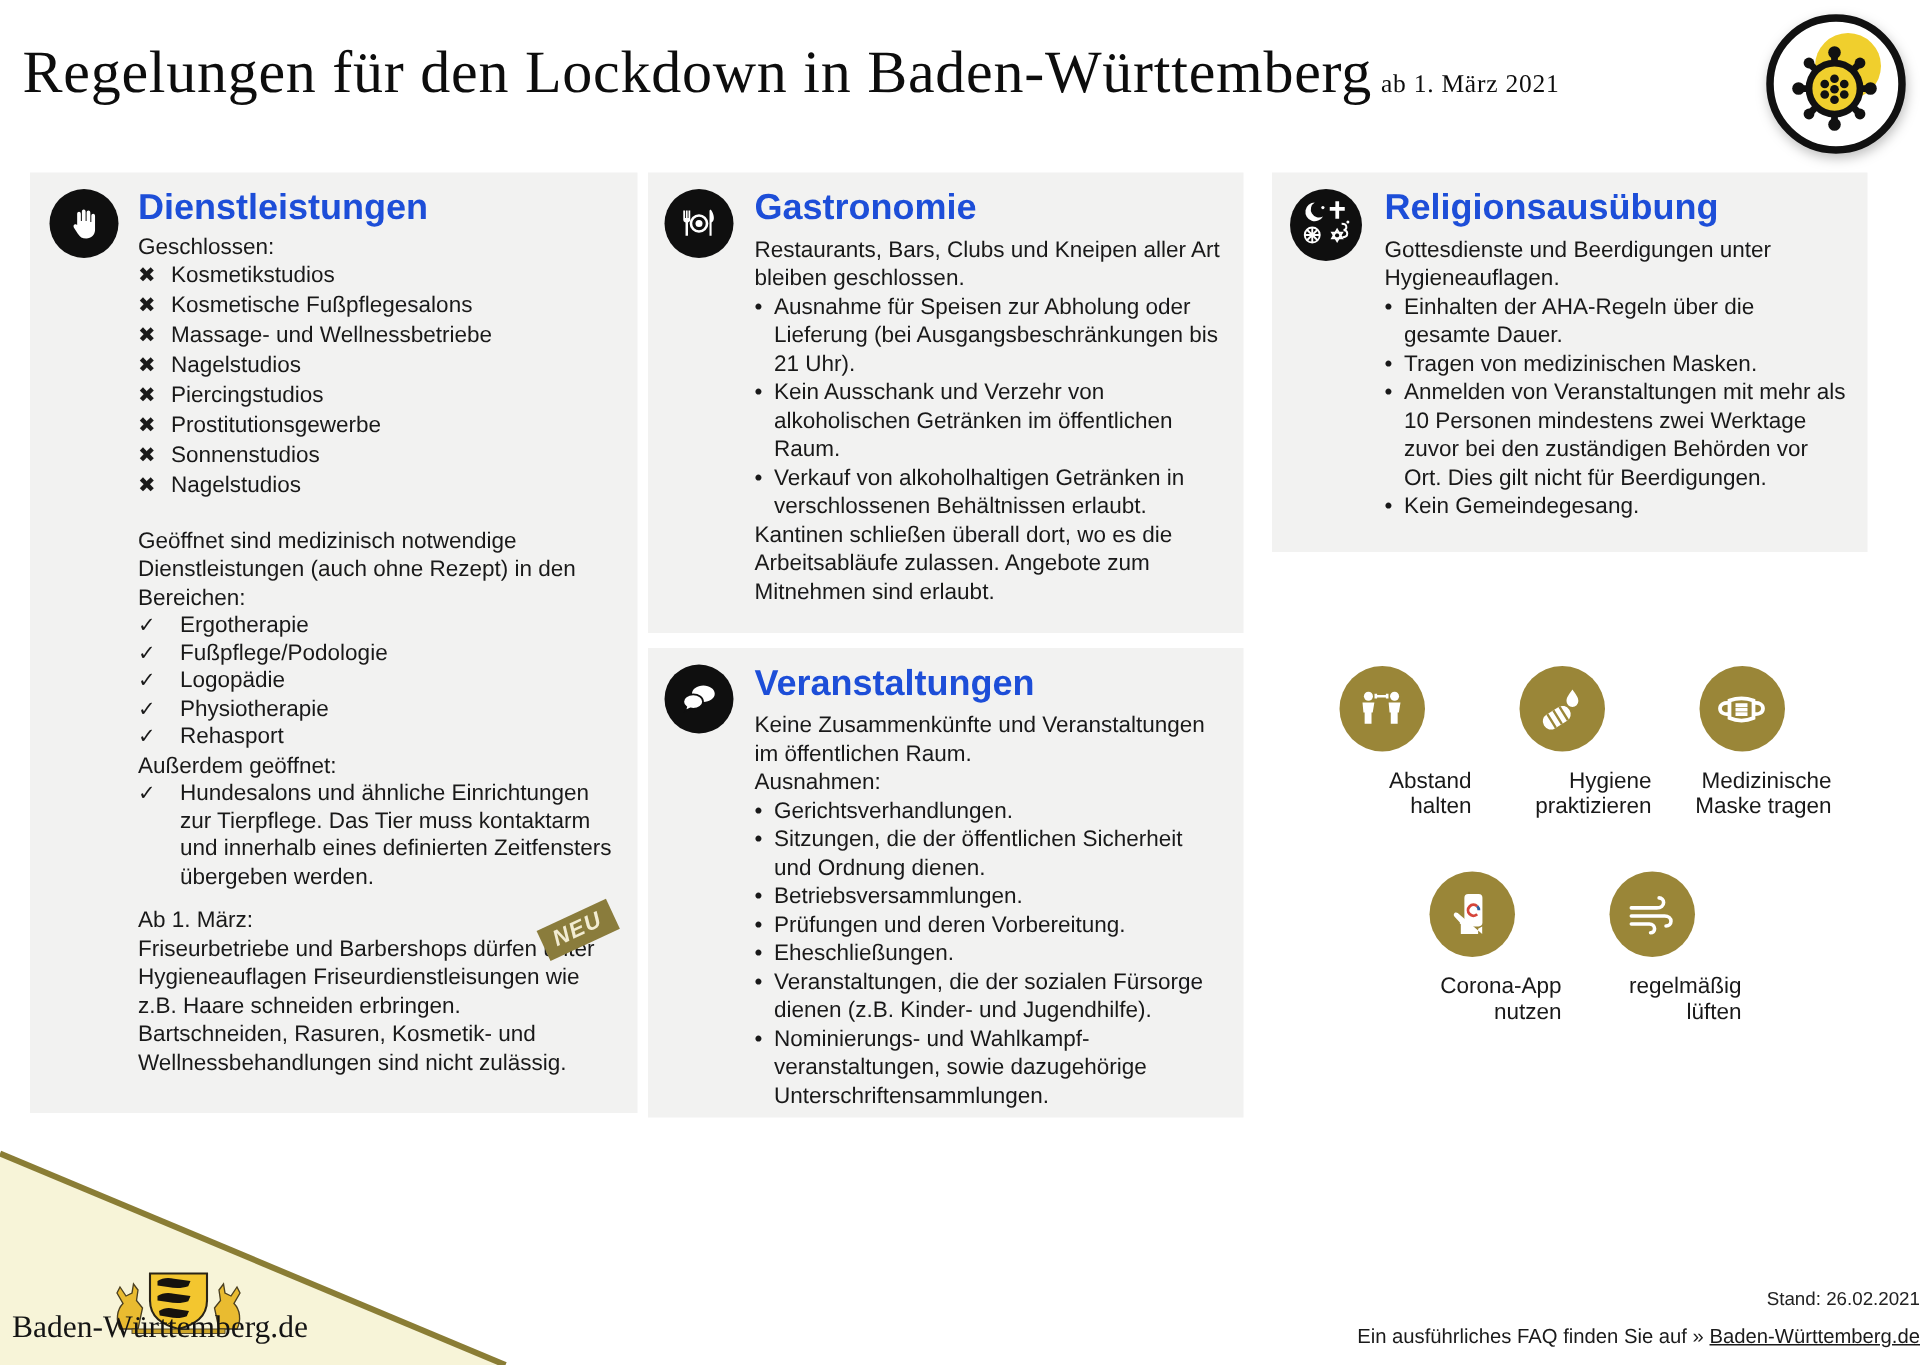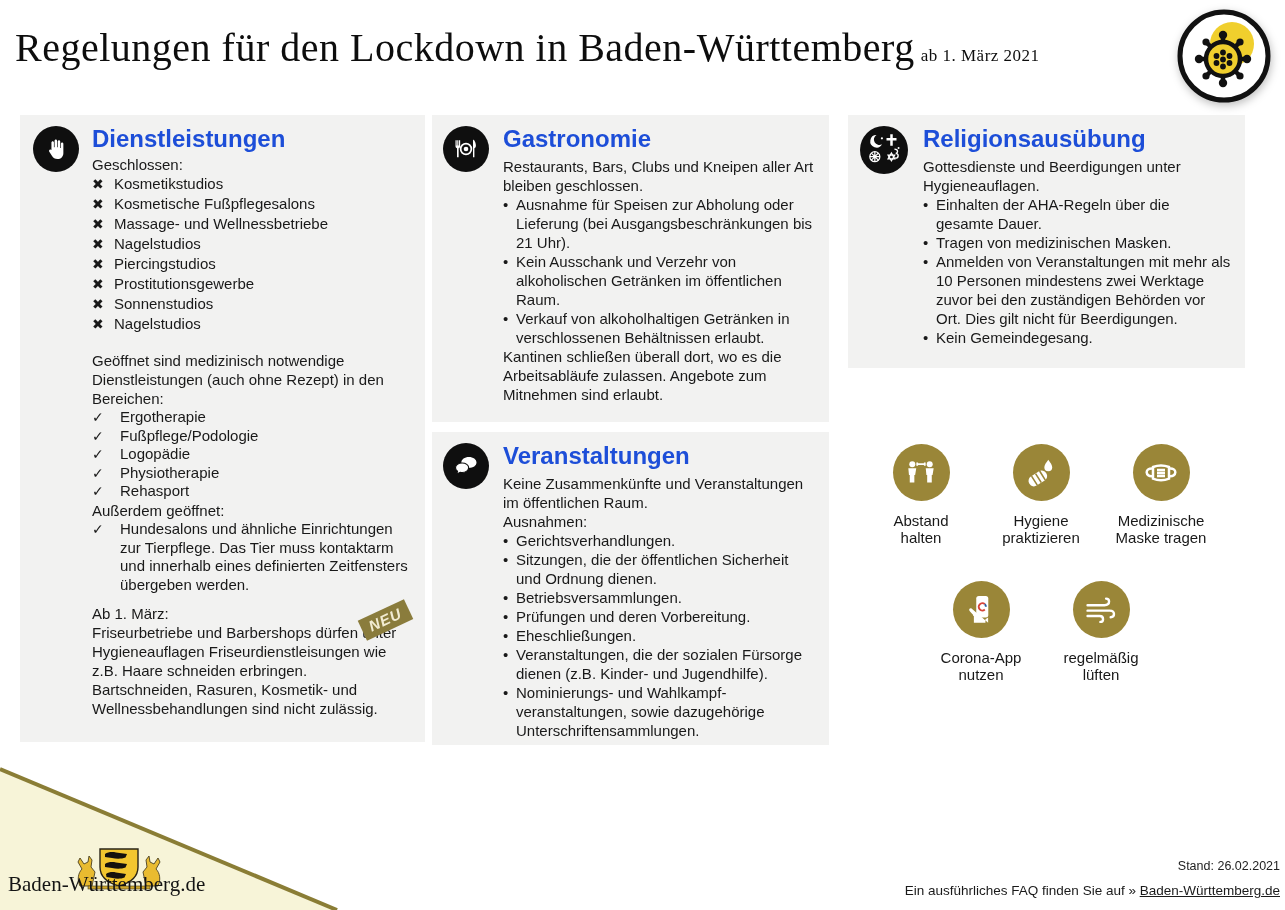--- a/index.html
+++ b/index.html
@@ -28,21 +28,21 @@
   .bl .li{margin:0}
   ul{list-style:none}
   .col1-body{padding:12px 16px 0 72px}
   .col2-body{padding:12px 12px 0 71px}
   .col3-body{padding:12px 14px 0 75px}
   .mt{margin-top:17px}
   .mt2{margin-top:0}
   .mt3{margin-top:10px}
   .neu{position:absolute;left:340px;top:494px;background:#8a7c3c;color:#f2ecd2;font-weight:700;font-style:italic;font-size:15px;padding:2px 8px 3px;transform:rotate(-25deg);letter-spacing:1px}
   
-  .aha{position:absolute;width:120px;text-align:center}
+  .aha{position:absolute;width:120px;text-align:right}
   .aha-circle{width:57px;height:57px;border-radius:50%;background:#9a8638;margin:0 auto;display:flex;align-items:center;justify-content:center}
   .aha-label{margin-top:11px;font-size:15px;line-height:17px;white-space:pre-line}
   
   .foot-svg{position:absolute;left:0;top:765px}
   .coa{position:absolute;left:58px;top:841px}
   .brand{position:absolute;left:8px;top:872px;font-family:"Liberation Serif","DejaVu Serif",serif;font-size:21px;color:#141414}
   .stand{position:absolute;right:5px;top:859px;font-size:12.5px;color:#222}
   .faq{position:absolute;right:5px;top:883px;font-size:13.5px;color:#1a1a1a}
   .faq a,.faq .link{color:#1a1a1a;text-decoration:underline;cursor:pointer}
 </style>

